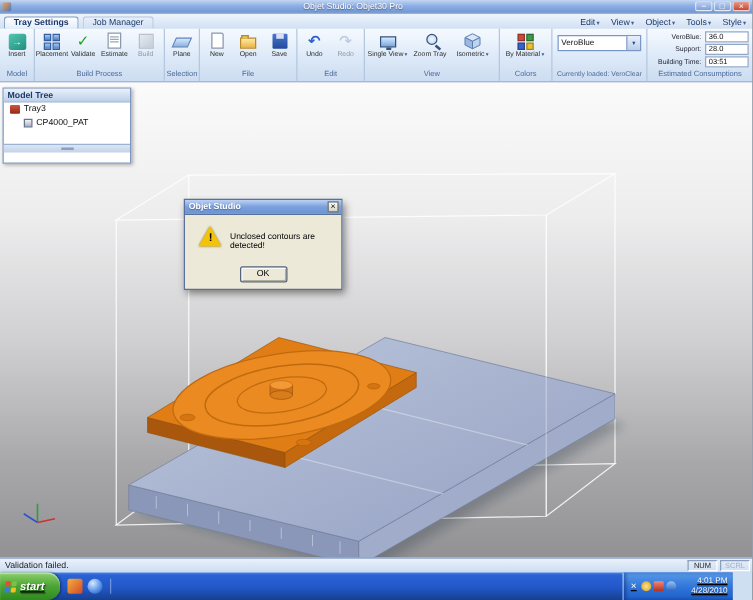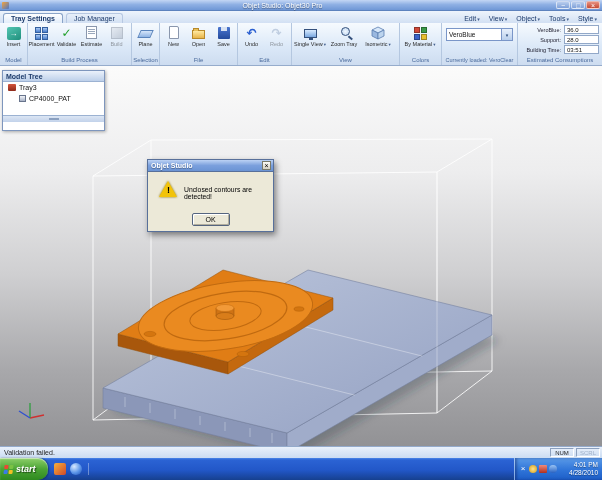--- a/index.html
+++ b/index.html
@@ -117,22 +117,22 @@
 
   
   .statusbar { position:absolute; top:446px; left:0; right:0; height:12px;
     background:linear-gradient(#eaf1fb,#cbdcf2); border-top:1px solid #94aacb; display:flex; align-items:center; }
   .sb-msg { font-size:7px; color:#222; padding-left:4px; flex:1; }
   .sb-cell { width:24px; height:9px; margin-right:2px; font-size:6px; text-align:center; line-height:9px; color:#222;
     border:1px solid; border-color:#8ca0bd #fff #fff #8ca0bd; }
   .sb-cell.dim { color:#9fb0c8; }
 
   
-  .taskbar { position:absolute; top:458px; left:0; right:0; height:22px;
-    background:linear-gradient(180deg,#4a85e8 0%,#2b63d4 9%,#2257c8 55%,#16408f 100%); display:flex; align-items:center; }
+  .taskbar { position:absolute; top:458px; left:0; right:16px; height:22px;
+    background:linear-gradient(180deg,#4a85e8 0%,#2b63d4 9%,#2257c8 55%,#16408f 100%); display:flex; align-items:center;text-decoration:underline; }
   .startbtn { height:22px; width:48px; border-radius:0 10px 10px 0;
     background:linear-gradient(180deg,#8ed06a,#4ba435 50%,#2f8a1f);
     box-shadow:inset 0 1px 1px rgba(255,255,255,.55), 1px 0 2px rgba(0,0,0,.4);
     display:flex; align-items:center; gap:3px; padding-left:4px; flex:none; }
   .flag { display:grid; grid-template-columns:4px 4px; gap:1px; transform:skewX(-8deg); }
   .flag i { width:4px; height:4px; border-radius:1px; }
   .flag i:nth-child(1){background:#e84a34;} .flag i:nth-child(2){background:#7ac244;}
   .flag i:nth-child(3){background:#3a7ae8;} .flag i:nth-child(4){background:#f2c024;}
   .startlbl { color:#fff; font-size:9px; font-weight:bold; font-style:italic; text-shadow:1px 1px 1px rgba(0,0,0,.55); }
   .qlaunch { display:flex; align-items:center; gap:4px; margin-left:6px; padding-right:6px; border-right:1px solid rgba(255,255,255,.35); }

